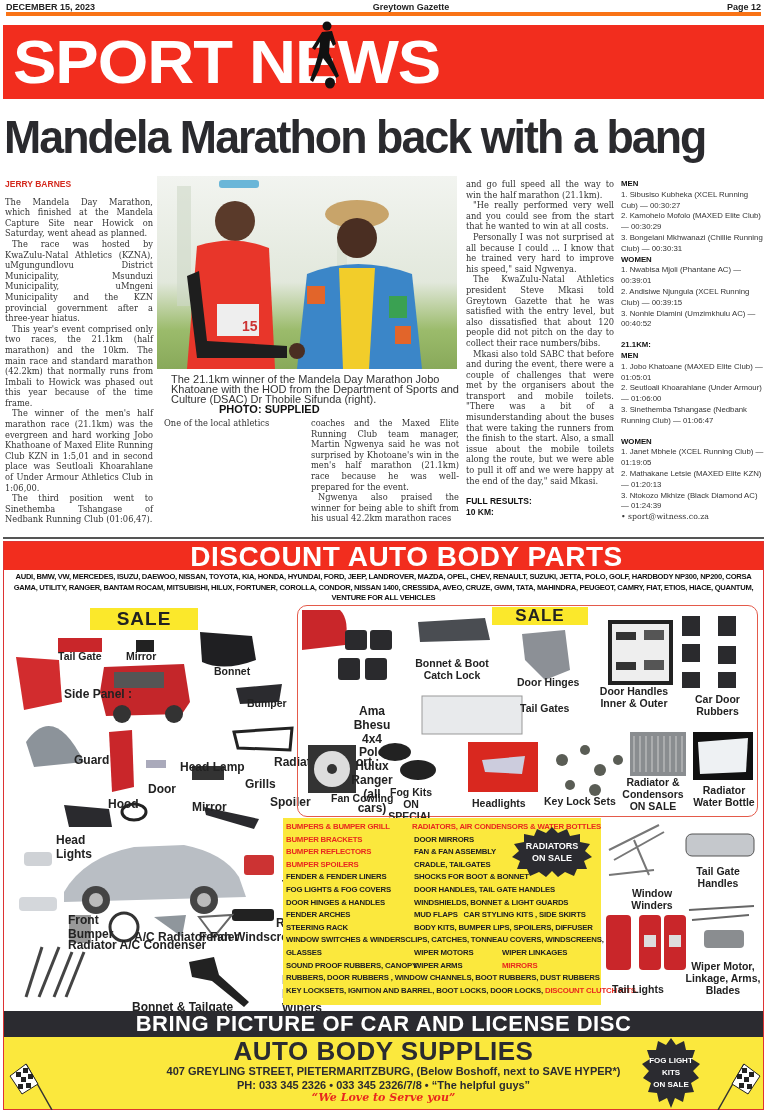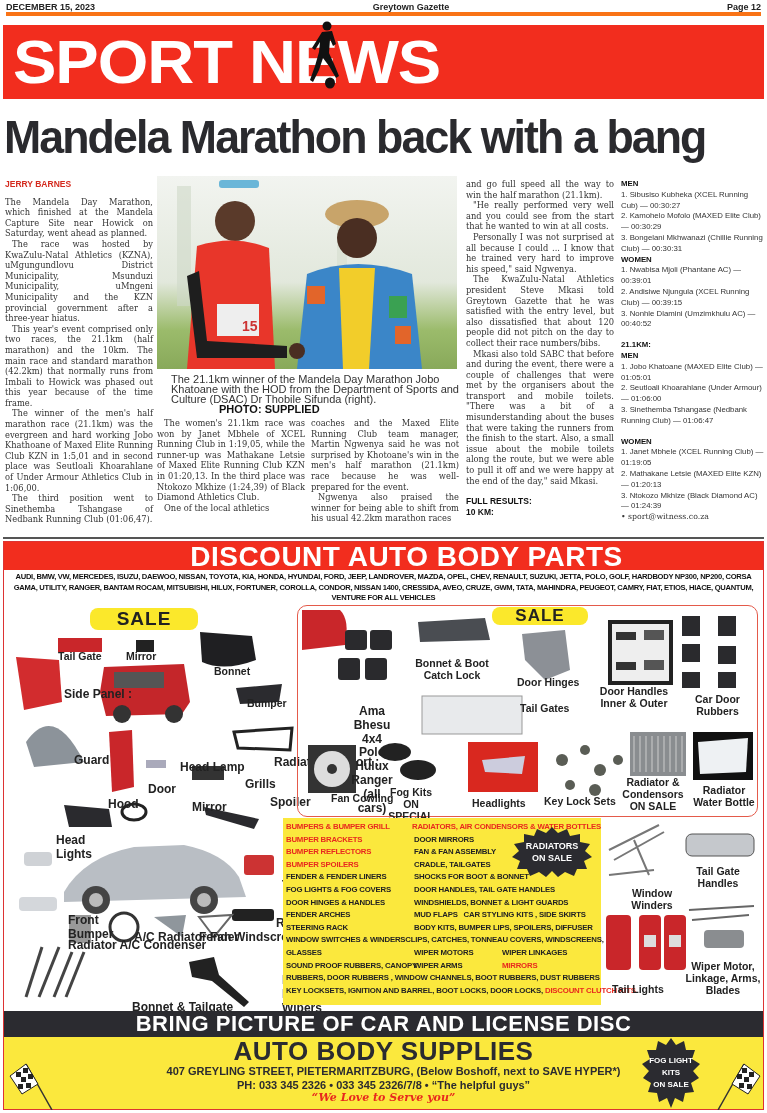--- a/index.html
+++ b/index.html
@@ -32,21 +32,21 @@
   .results .sp { height: 10px; }
   .fullres { font-family: "Liberation Sans", sans-serif; font-weight: bold; font-size: 8.5px; color: #111; line-height: 11px; margin-top: 10px; text-indent: 0 !important; }
 
   .sep { position: absolute; left: 3px; right: 3px; top: 537px; border-top: 2px solid #555; }
 
   
   .ad { position: absolute; left: 3px; top: 541px; width: 761px; height: 569px; border: 1.5px solid #d33; background: #fff; }
   .ad-head { position: absolute; left: 0; top: 0; width: 100%; height: 28px; background: #f22d1e; text-align: center; color: #fff; font-family: "Liberation Sans", sans-serif; font-weight: bold; font-size: 28px; line-height: 30px; letter-spacing: 0.5px; padding-left: 46px; }
   .brands { position: absolute; left: 8px; right: 8px; top: 30px; text-align: center; font-family: "Liberation Sans", sans-serif; font-weight: bold; font-size: 7.6px; line-height: 10.5px; color: #111; letter-spacing: -0.3px; }
 
-  .sale-tag { position: absolute; background: #fbe82b; font-family: "Liberation Sans", sans-serif; font-weight: bold; color: #222; text-align: center; letter-spacing: 1px; border-radius: 8px; }
+  .sale-tag { position: absolute; background: #fbe82b; font-family: "Liberation Sans", sans-serif; font-weight: bold; color: #222; text-align: center; letter-spacing: 1px; }
 
   .lbl { position: absolute; font-family: "Liberation Sans", sans-serif; font-weight: bold; color: #222; text-align: center; line-height: 1.15; }
   .lbl.s { font-size: 12px; padding-left: 44px; }
   .lbl.m { font-size: 10.5px; }
 
   .part { position: absolute; }
 
   .right-box { position: absolute; left: 293px; top: 63px; width: 461px; height: 212px; border: 1.5px solid #e45a4a; border-radius: 10px; }
 
   .list-box { position: absolute; left: 279px; top: 276px; width: 318px; height: 187px; background: #fbe83d; font-family: "Liberation Sans", sans-serif; font-weight: bold; font-size: 7.8px; line-height: 12.6px; color: #222; padding: 3px 0 0 3px; letter-spacing: -0.2px; }
@@ -114,21 +114,20 @@
     <rect x="238" y="150" width="16" height="18" fill="#e2652a"></rect>
     <circle cx="140" cy="175" r="8" fill="#4a2e22"></circle>
   </svg>
 </div>
 <div class="caption">
   <span>The 21.1km winner of the Mandela Day Marathon Jobo Khatoane with the HOD from the Department of Sports and Culture (DSAC) Dr Thobile Sifunda (right).</span>
   <b>PHOTO: SUPPLIED</b>
 </div>
 
 <div class="col" style="left:157px; top:418px; width:148px;">
-  <p>The women's 21.1km race was won by Janet Mbhele of XCEL Running Club in 1:19,05, while the runner-up was Mathakane Letsie of Maxed Elite Running Club KZN in 01:20,13. In the third place was Ntokozo Mkhize (1:24,39) of Black Diamond Athletics Club.</p>
   <p>One of the local athletics</p>
 </div>
 
 <div class="col" style="left:311px; top:418px; width:148px;">
   <p class="noindent">coaches and the Maxed Elite Running Club team manager, Martin Ngwenya said he was not surprised by Khotoane's win in the men's half marathon (21.1km) race because he was well-prepared for the event.</p>
   <p>Ngwenya also praised the winner for being able to shift from his usual 42.2km marathon races</p>
 </div>
 
 <div class="col" style="left:466px; top:179px; width:148px;">
   <p class="noindent">and go full speed all the way to win the half marathon (21.1km).</p>

